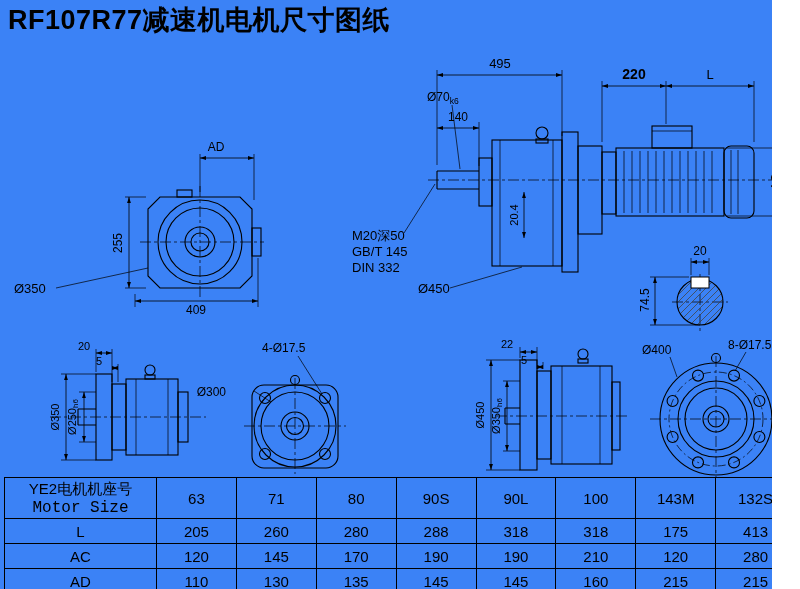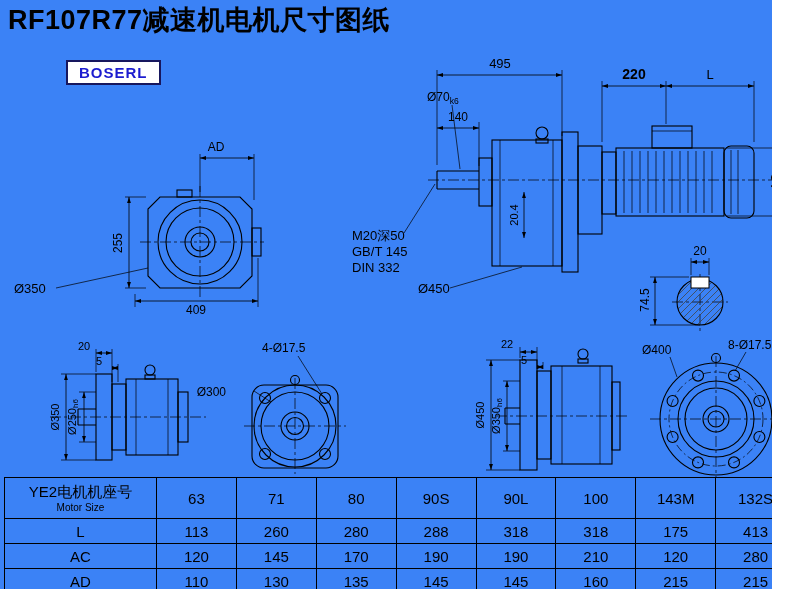--- a/index.html
+++ b/index.html
@@ -17,29 +17,28 @@
   svg .cl{stroke:#000;stroke-width:0.7;fill:none;stroke-dasharray:11 3 3 3;}
   svg .bc{stroke:#000;stroke-width:0.7;fill:none;stroke-dasharray:8 3 2 3;}
   svg text{fill:#000;font-family:"Liberation Sans",sans-serif;}
   svg .dt{font-size:12px;}
   svg .dt11{font-size:11px;}
   svg .dt13{font-size:13px;}
   .size-table{position:absolute;left:4px;top:477px;width:792px;z-index:2;
               border-collapse:collapse;table-layout:fixed;font-size:15px;text-align:center;}
   .size-table td{border:1px solid #000;padding:0 2px;height:24px;vertical-align:middle;}
   .size-table tr.hdr td{height:40px;}
-  .mono{font-family:Liberation Sans, sans-serif;font-size:10px;text-align:center;}
+  .mono{font-family:Liberation Mono, monospace;font-size:16px;text-align:center;}
 </style>
 </head>
 <body>
 
 <div class="stage">
 
   <h1 class="page-title">RF107R77减速机电机尺寸图纸</h1>
-  <div class="logo-box">BOSERL</div>
 
   <svg class="drawing" width="800" height="477" viewBox="0 0 800 477">
     <defs>
       <marker id="arr" viewBox="0 0 10 10" refX="10" refY="5" markerWidth="8" markerHeight="8" orient="auto-start-reverse">
         <path d="M0,1.8 L10,5 L0,8.2 Z" fill="#000"></path>
       </marker>
       <pattern id="hatch" patternUnits="userSpaceOnUse" width="7" height="7">
         <path d="M0,7 L7,0" stroke="#444" stroke-width="0.8"></path>
       </pattern>
     </defs>
@@ -262,21 +261,21 @@
         <td>71</td>
         <td>80</td>
         <td>90S</td>
         <td>90L</td>
         <td>100</td>
         <td>143M</td>
         <td>132S</td>
       </tr>
       <tr>
         <td>L</td>
-        <td>113</td>
+        <td>205</td>
         <td>260</td>
         <td>280</td>
         <td>288</td>
         <td>318</td>
         <td>318</td>
         <td>175</td>
         <td>413</td>
       </tr>
       <tr>
         <td>AC</td>

